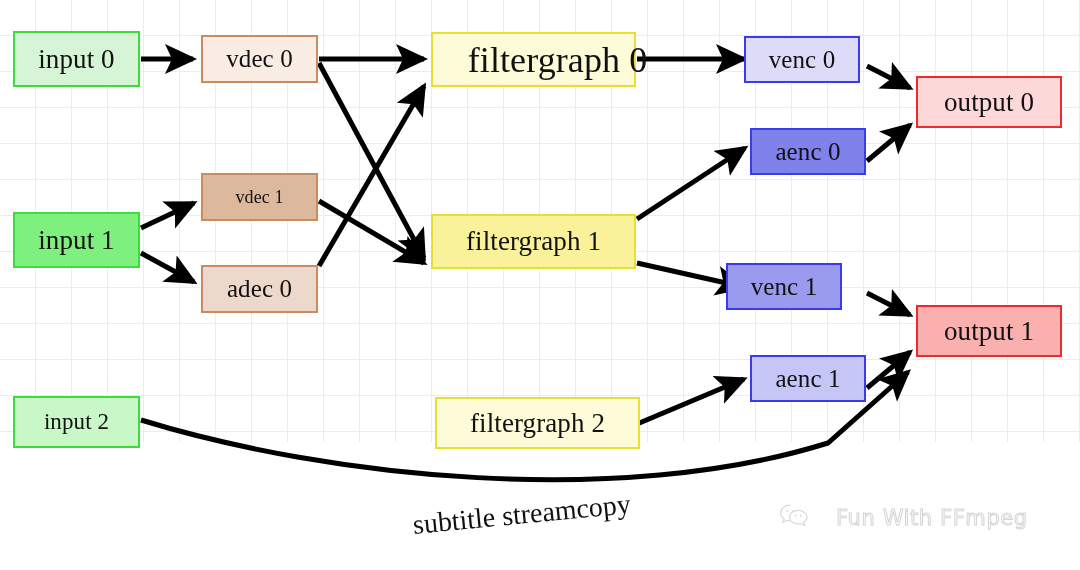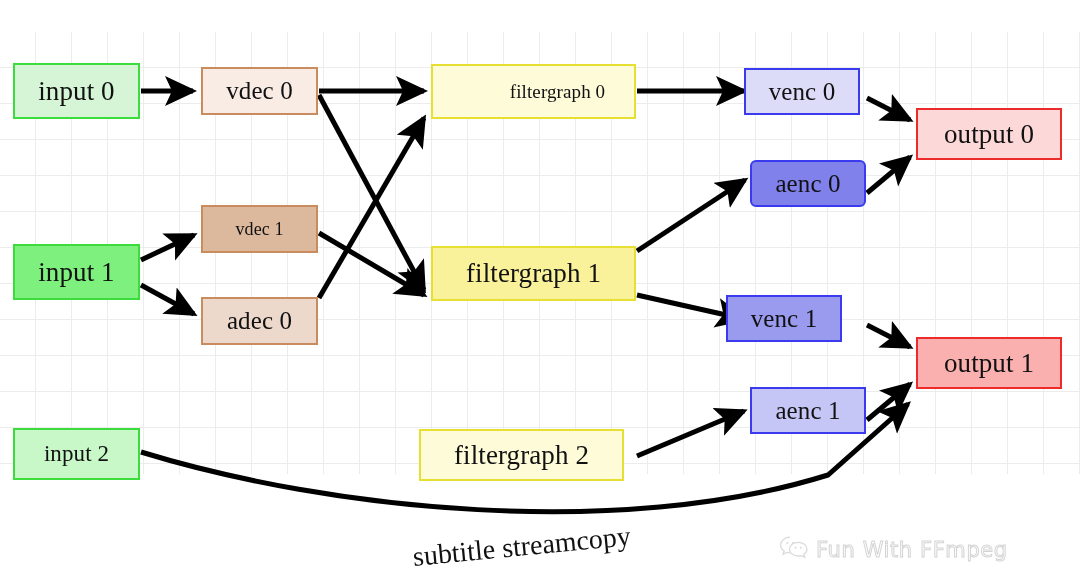--- a/index.html
+++ b/index.html
@@ -11,21 +11,20 @@
   }
   #canvas{
     position:relative;
     width:1080px;height:442px;
     background-color:#ffffff;
     background-image:
       linear-gradient(to right, #ececec 1px, transparent 1px),
       linear-gradient(to bottom, #ececec 1px, transparent 1px);
     background-size:36px 36px;
     background-position:-1px -1px;
-    margin-top:32px;
   }
   svg#edges{
     position:absolute;left:0;top:0;width:1080px;height:570px;
     overflow:visible;
   }
   .node{
     position:absolute;
     box-sizing:border-box;
     display:flex;align-items:center;justify-content:center;
     color:#111111;
@@ -36,47 +35,47 @@
     letter-spacing:.1px;
   }
   .n-input0{left:13px;  top:31px;  width:127px; height:56px;  font-size:27px; background:#d6f5d6; border-color:#3ddc3d;}
   .n-input1{left:13px;  top:212px; width:127px; height:56px;  font-size:27px; background:#7ef07e; border-color:#3ddc3d;}
   .n-input2{left:13px;  top:396px; width:127px; height:52px;  font-size:23px; background:#c8f7c8; border-color:#3ddc3d;}
 
   .n-vdec0{left:201px; top:35px;  width:117px; height:48px;  font-size:25px; background:#f9ece4; border-color:#c98c5e;}
   .n-vdec1{left:201px; top:173px; width:117px; height:48px;  font-size:18px; background:#dcb89c; border-color:#c98c5e;text-align:right;}
   .n-adec0{left:201px; top:265px; width:117px; height:48px;  font-size:25px; background:#ecd9cb; border-color:#c98c5e;}
 
-  .n-fg0{left:431px; top:32px;  width:205px; height:55px;  font-size:19px; background:#fdfbd8; border-color:#e8df33;padding-left:48px;}
+  .n-fg0{left:431px; top:32px;  width:205px; height:55px;  font-size:36px; background:#fdfbd8; border-color:#e8df33;padding-left:48px;}
   .n-fg1{left:431px; top:214px; width:205px; height:55px;  font-size:27px; background:#faf29a; border-color:#e8df33;}
-  .n-fg2{left:419px; top:397px; width:205px; height:52px;  font-size:27px; background:#fdfbd8; border-color:#e8df33;}
+  .n-fg2{left:435px; top:397px; width:205px; height:52px;  font-size:27px; background:#fdfbd8; border-color:#e8df33;}
 
   .n-venc0{left:744px; top:36px;  width:116px; height:47px;  font-size:25px; background:#dcdcf8; border-color:#3a3aee;}
-  .n-aenc0{left:750px; top:128px; width:116px; height:47px;  font-size:25px; background:#8181ec; border-color:#3a3aee;border-radius:6px;}
+  .n-aenc0{left:750px; top:128px; width:116px; height:47px;  font-size:25px; background:#8181ec; border-color:#3a3aee;}
   .n-venc1{left:726px; top:263px; width:116px; height:47px;  font-size:25px; background:#9a9aef; border-color:#3a3aee;}
   .n-aenc1{left:750px; top:355px; width:116px; height:47px;  font-size:25px; background:#c6c6f6; border-color:#3a3aee;}
 
   .n-output0{left:916px; top:76px;  width:146px; height:52px; font-size:27px; background:#fdd8d8; border-color:#ee2b2b;}
   .n-output1{left:916px; top:305px; width:146px; height:52px; font-size:27px; background:#fbb0b0; border-color:#ee2b2b;}
 
   #streamcopy-label{
     position:absolute;
     left:413px; top:509px;
     font-size:28px;
     color:#111111;
     transform:rotate(-5.5deg);
     transform-origin:left center;
     white-space:nowrap;
     z-index:6;
   }
 
   #watermark{
     position:absolute;
     left:779px; top:503px;
-    display:flex;align-items:center;gap:7px;
+    display:flex;align-items:center;gap:27px;
     z-index:6;
     opacity:.62;
     justify-content:space-between;
   }
   #watermark .wm-text{
     font-family:"DejaVu Sans","Liberation Sans",sans-serif;
     font-size:21px;
     color:#ffffff;
     -webkit-text-stroke:1px #b9b9b9;
     letter-spacing:.6px;

